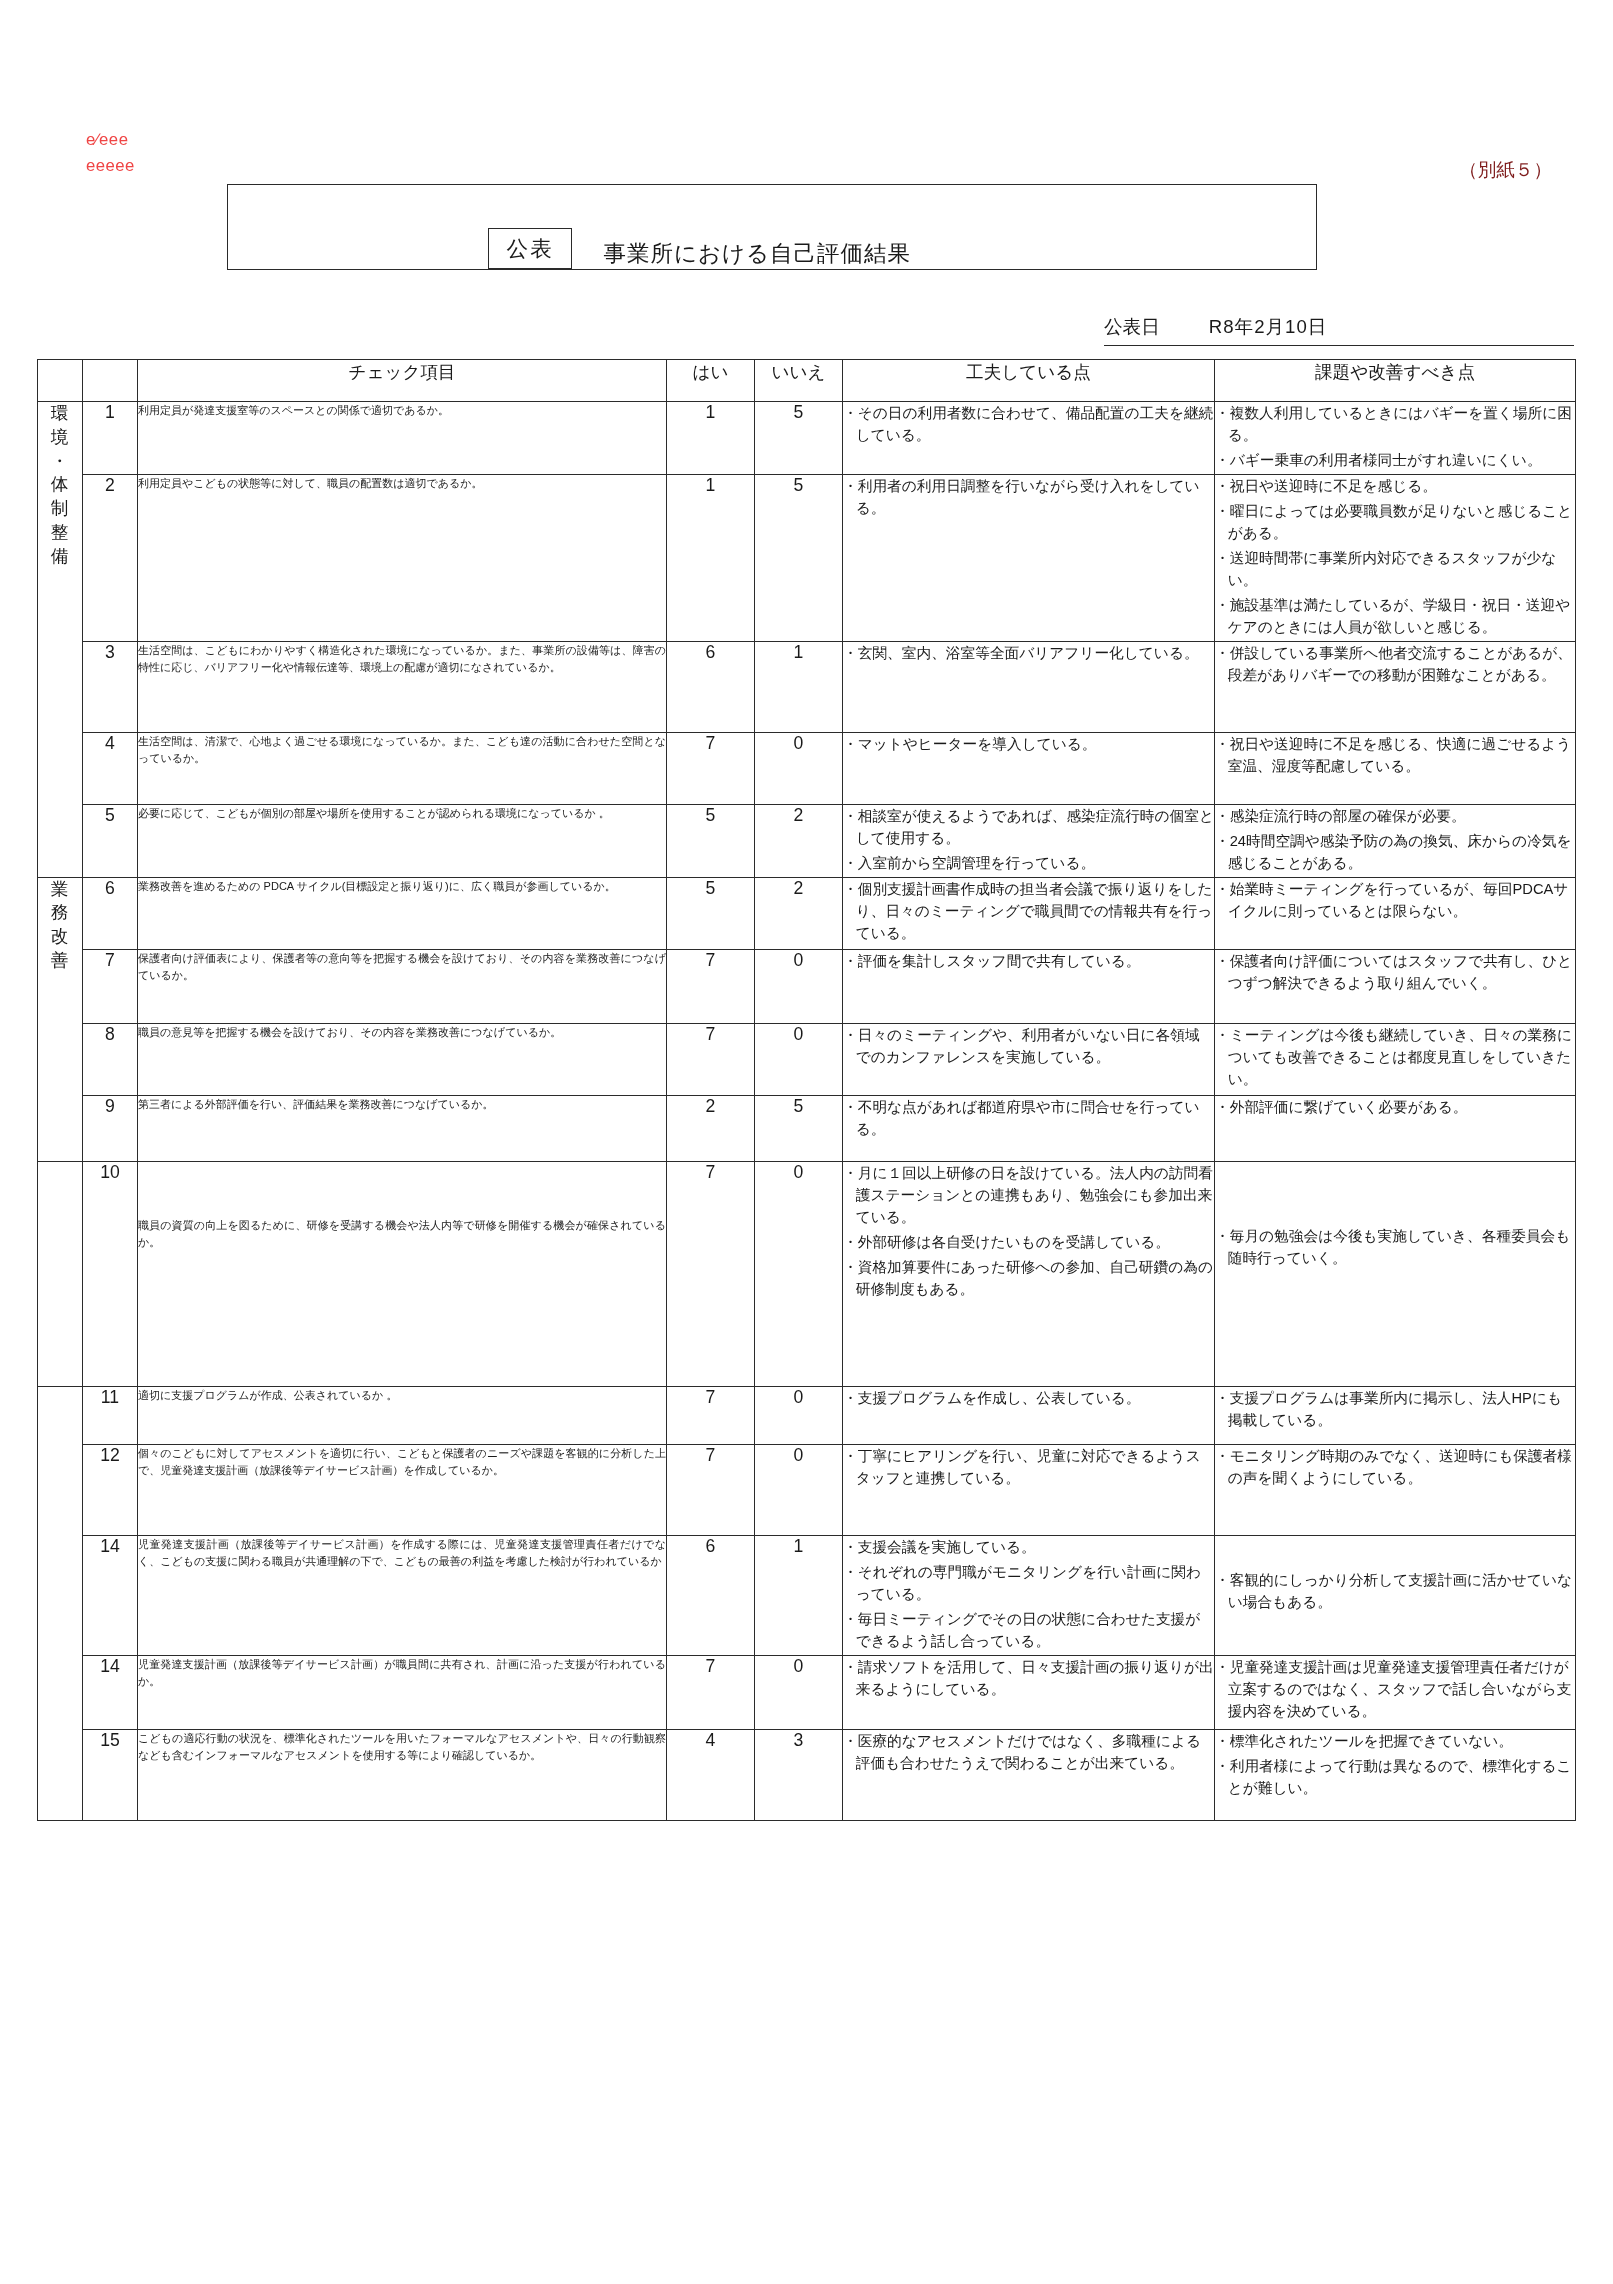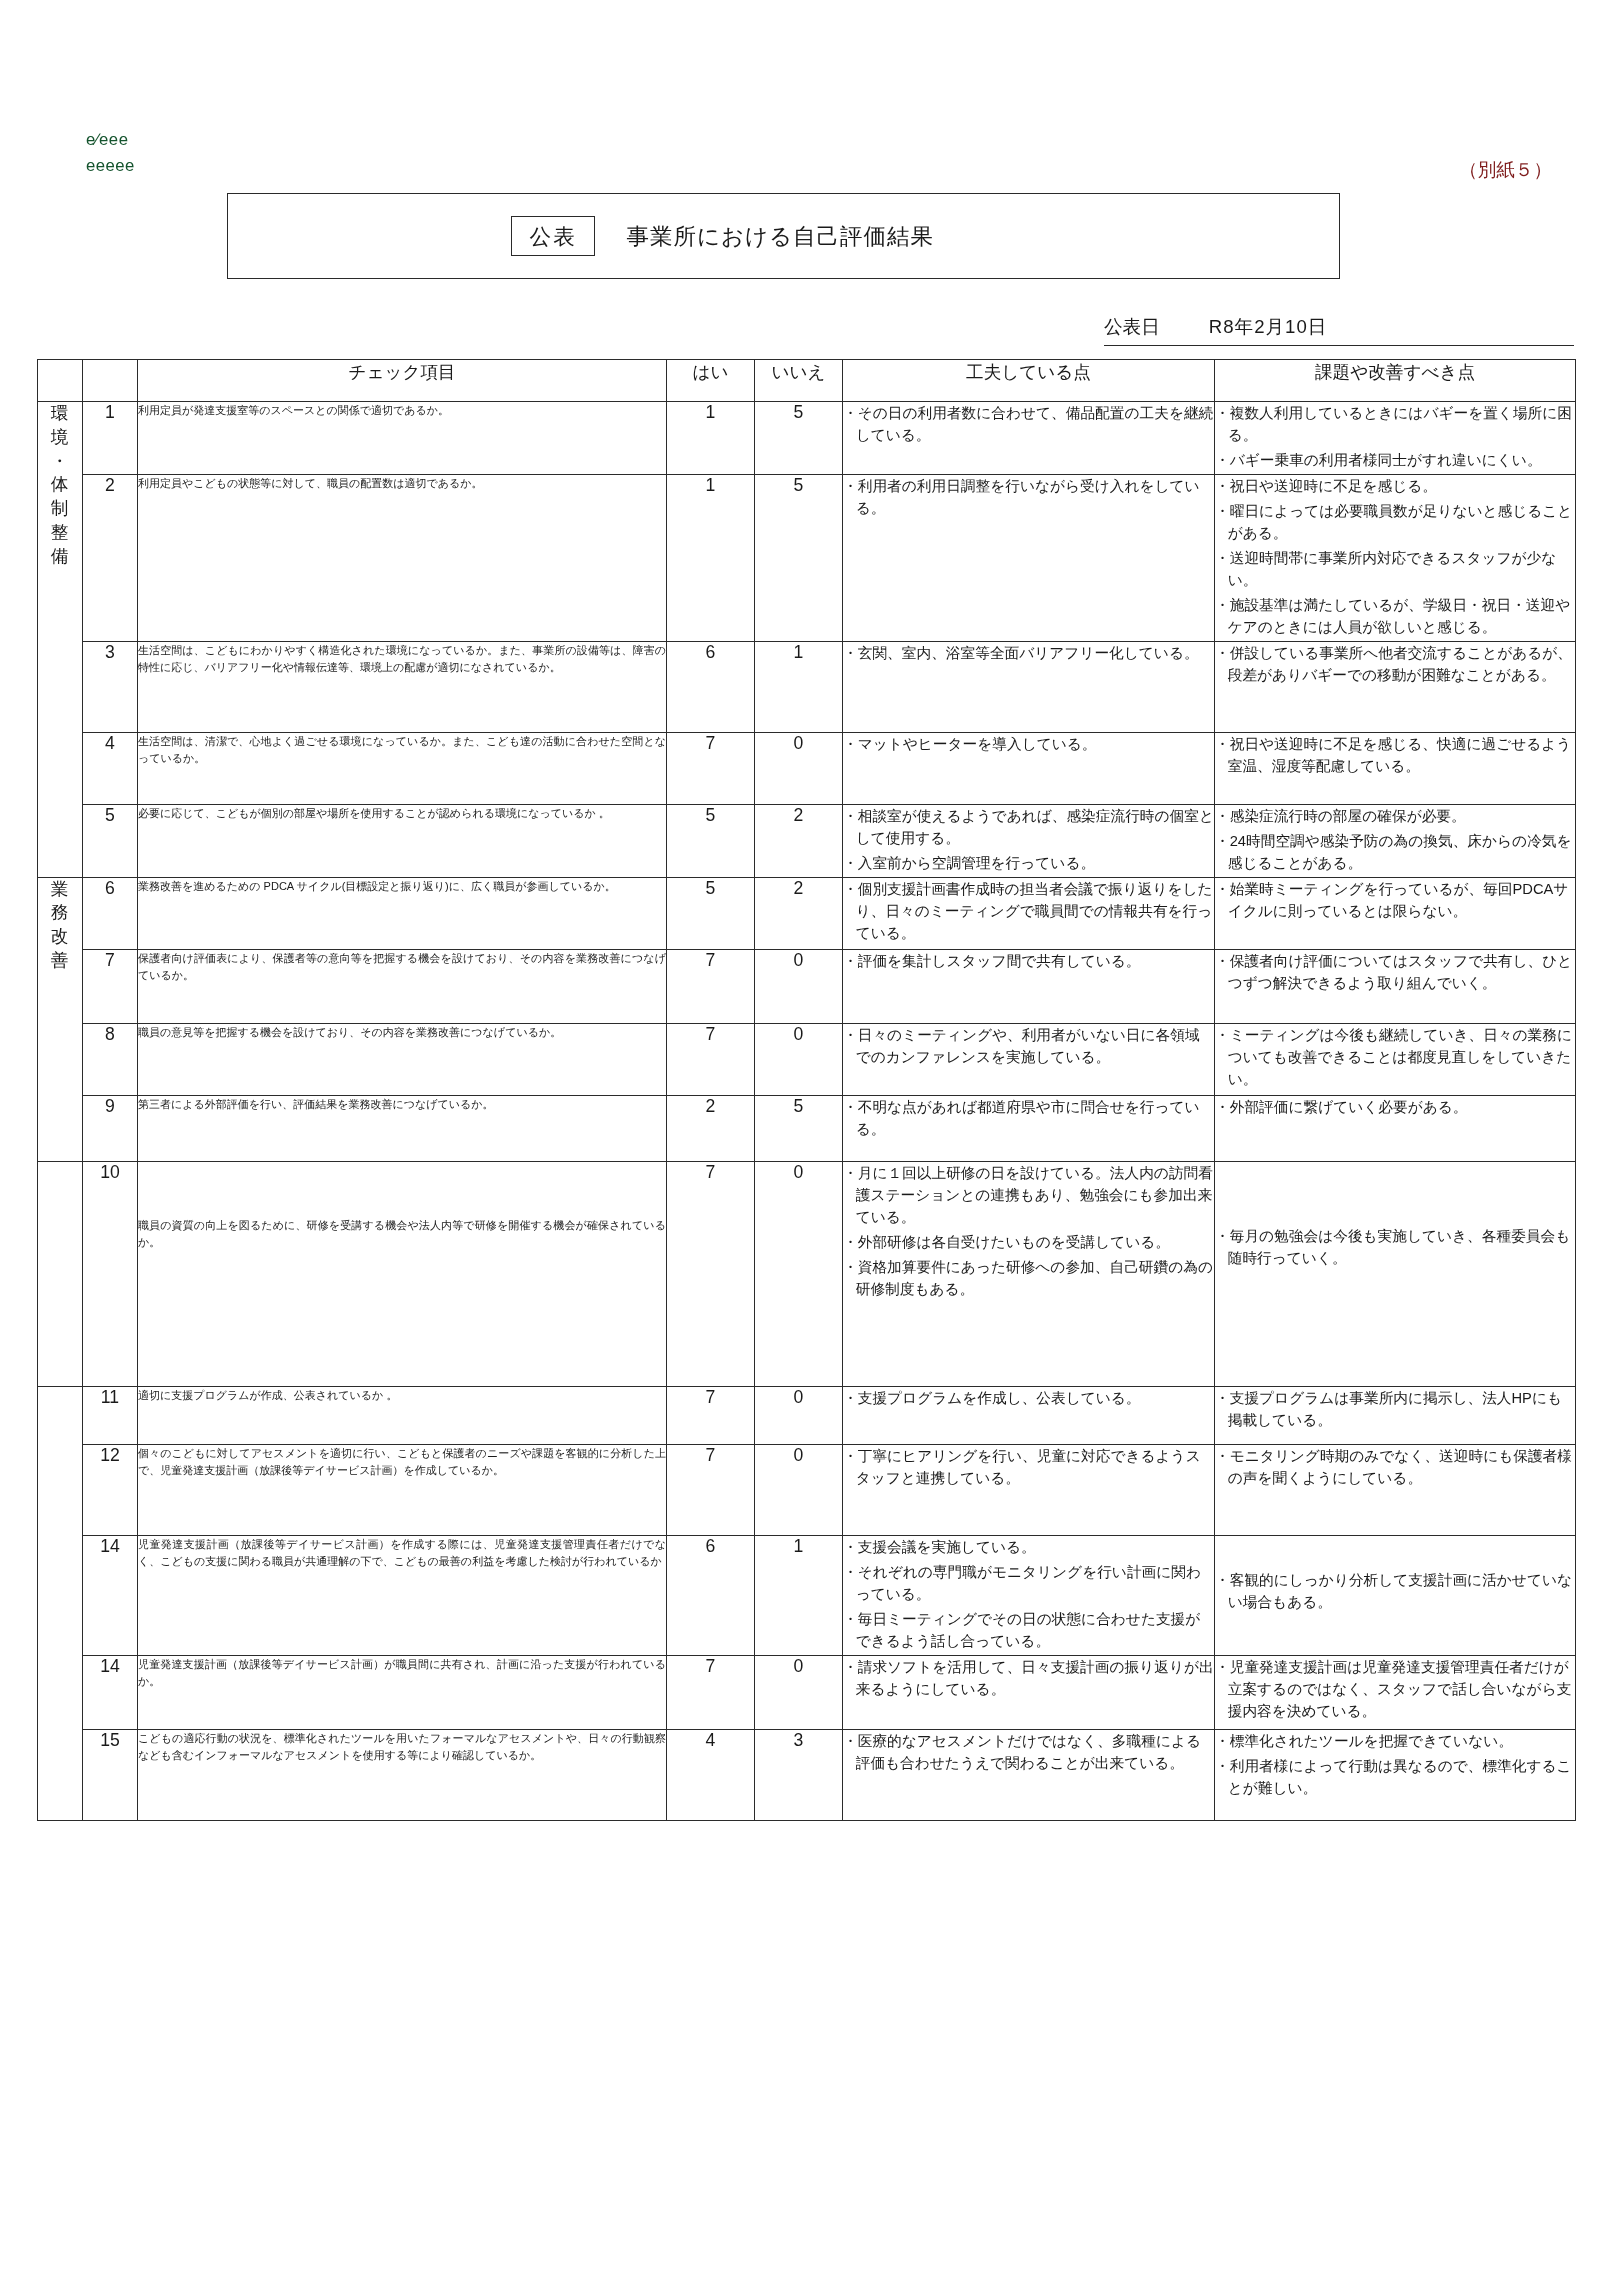--- a/index.html
+++ b/index.html
@@ -23,40 +23,39 @@
     box-sizing: border-box;
   }
 
   
   .corner-mark {
     position: absolute;
     left: 86px;
     top: 127px;
     font-size: 16.7px;
     line-height: 1.55;
-    color: #14532d;
+    color: #ef4444;
     letter-spacing: 0.5px;
   }
   .annex-label {
     position: absolute;
     right: 61px;
     top: 157px;
     font-size: 18.6px;
     color: #7f1d1d;
   }
   .title-box {
     position: absolute;
     left: 227px;
-    top: 193px;
+    top: 184px;
     width: 1088px;
     height: 84px;
     border: 1.5px solid #2a2a2a;
     display: flex;
-    align-items: center;
-    padding-left: 23px;
+    align-items: flex-end;
   }
   .pub-badge {
     margin-left: 260px;
     border: 1.5px solid #2a2a2a;
     padding: 4.9px 17.6px;
     font-size: 21.6px;
     letter-spacing: 2px;
   }
   .title-text {
     margin-left: 31px;

